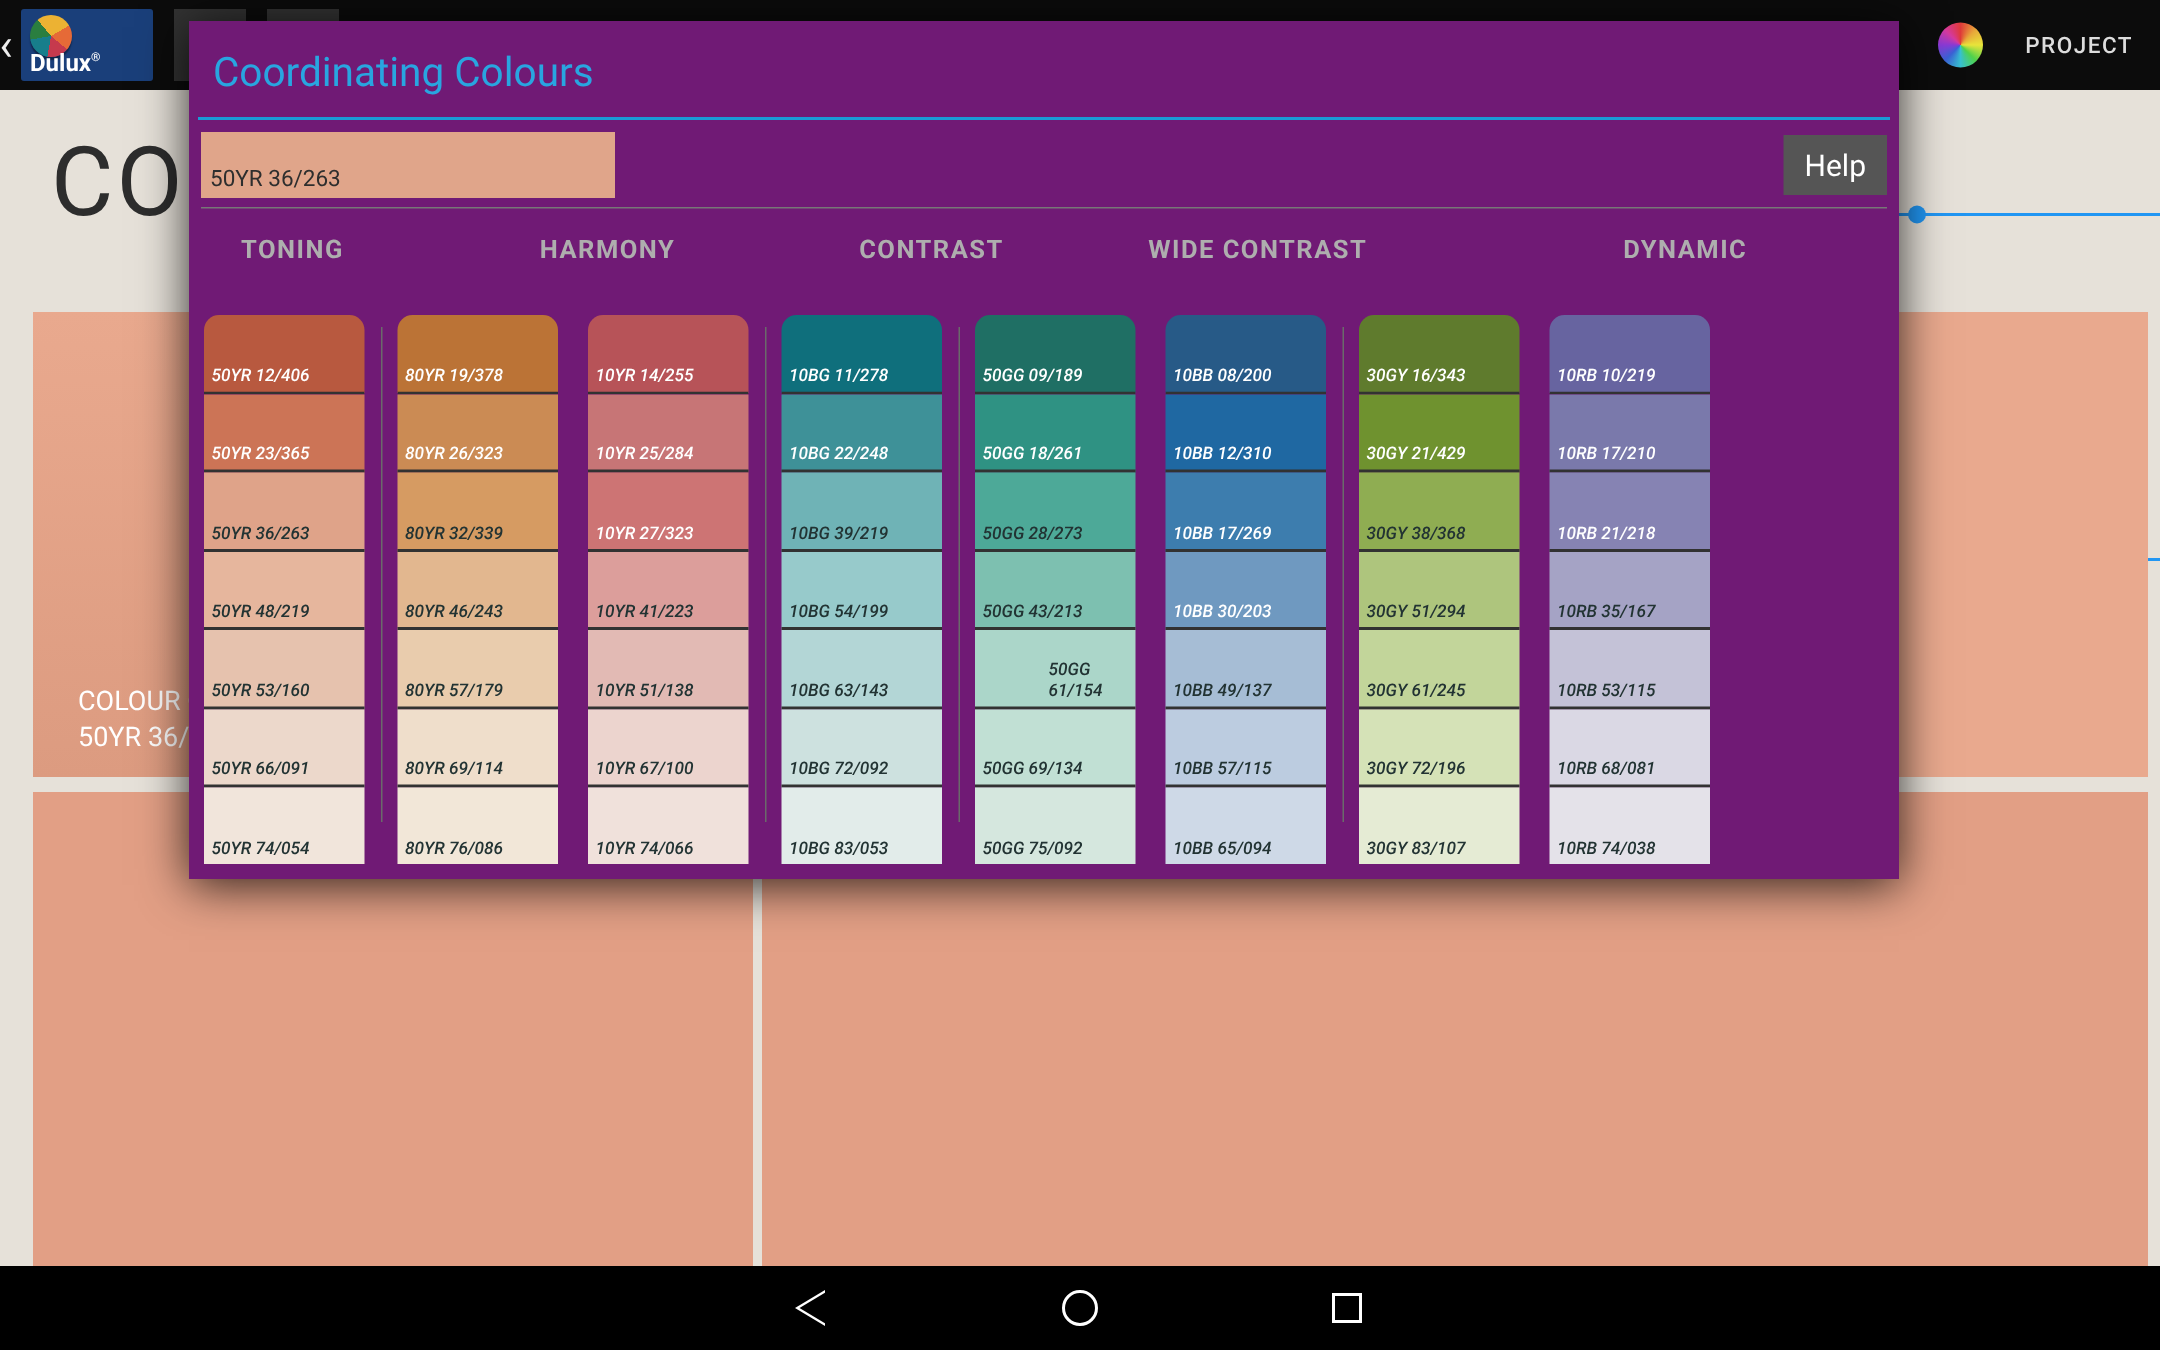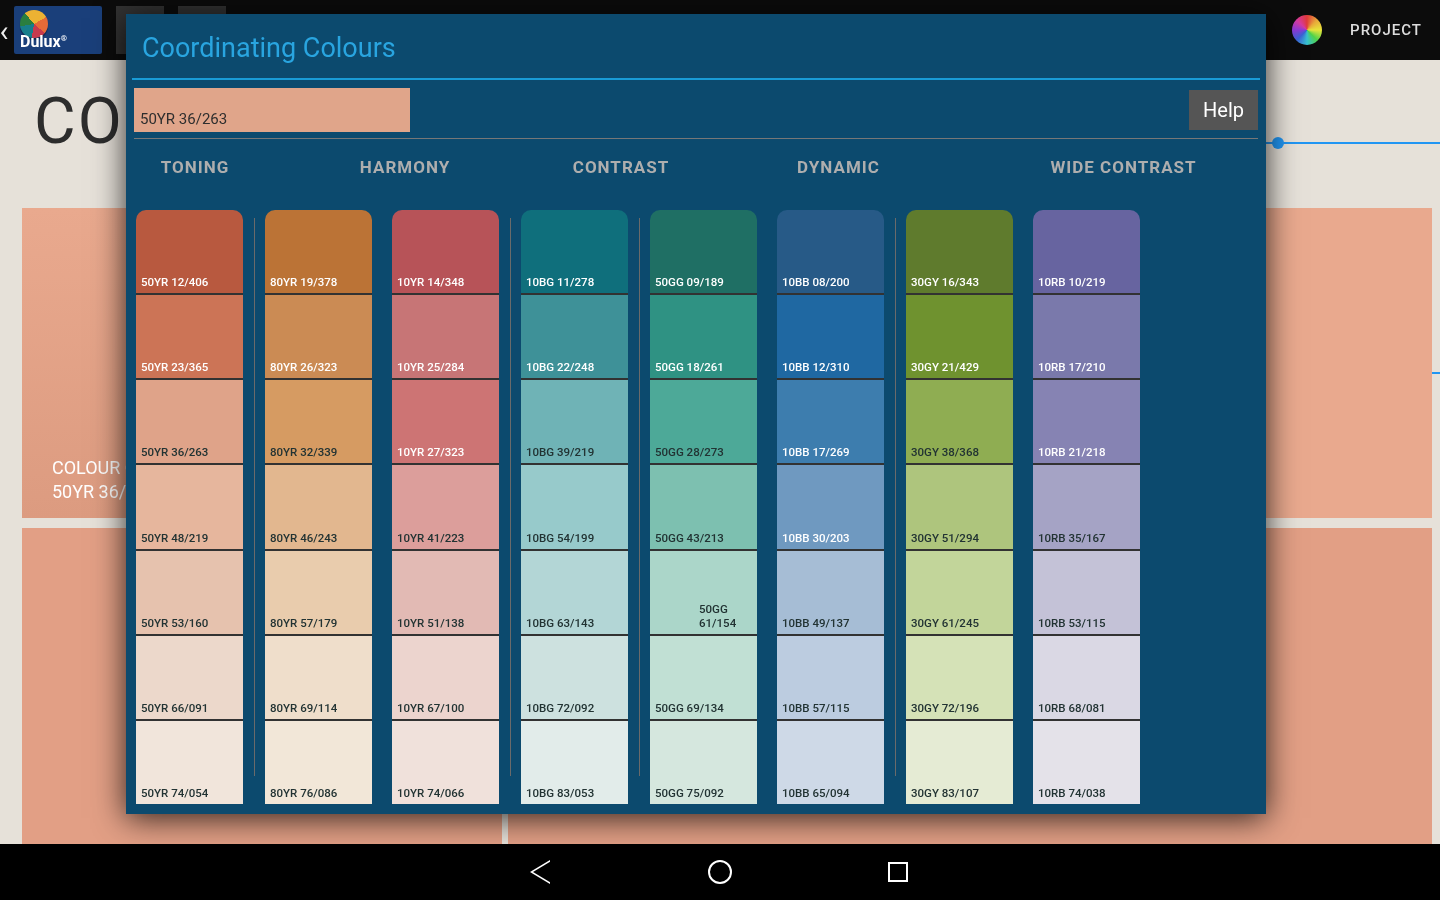--- a/index.html
+++ b/index.html
@@ -33,35 +33,35 @@
   .lower-row { position:absolute; top:468px; left:22px; right:8px; bottom:40px; display:flex; gap:6px;}
   .lower-a { width:480px; background:#e29f85;}
   .lower-b { flex:1; background:#e29f85;}
 
   .bg-slider { position:absolute; right:0; top:82px; width:180px; height:2px; background:#2196f3;}
   .bg-slider::after{content:"";position:absolute;right:156px;top:-5px;width:12px;height:12px;border-radius:50%;background:#2196f3;}
   .bg-slider2 { position:absolute; right:0; top:312px; width:180px; height:2px; background:#2196f3;}
   .bg-slider2::after{content:"";position:absolute;right:156px;top:-5px;width:12px;height:12px;border-radius:50%;background:#2196f3;}
 
   
-  .modal { position:absolute; left:126px; top:14px; width:1140px; height:800px; background:#0c4a6e; box-shadow:0 4px 30px rgba(0,0,0,.8);}
+  .modal { position:absolute; left:126px; top:14px; width:1140px; height:572px; background:#701a75; box-shadow:0 4px 30px rgba(0,0,0,.8);}
   .modal-title { color:#29a5e0; font-size:27px; font-weight:400; padding:18px 0 14px 16px;}
   .modal-title-underline { height:2px; background:#199bd6; margin:0 6px;}
   .modal-subhead { display:flex; align-items:center; margin:8px 8px 0 8px;}
   .selected-chip { width:276px; height:44px; background:#e0a58a; color:#2e2e2e; font-size:15px; display:flex; align-items:flex-end; padding:0 0 4px 6px;}
   .help-btn { margin-left:auto; background:#555; color:#fff; font-size:20px; padding:8px 14px; border:none; cursor:pointer;}
   .subhead-line { height:1px; background:#777; margin:6px 8px 0 8px;}
 
   .categories { display:flex; margin-top:18px;}
   .cat { text-align:center; color:#aeaeae; font-size:17px; letter-spacing:1px;font-weight:bold;}
   .cat.c1{ width:138px;} .cat.c2{ width:282px;} .cat.c3{ width:150px;} .cat.c4{ width:285px;} .cat.c5{ width:285px;}
 
   .columns { position:absolute; left:10px; right:10px; top:196px; bottom:10px; display:flex;}
   .group { display:flex; }
-  .strip { width:107px; margin:0 0; display:flex; flex-direction:column;}
+  .strip { width:107px; margin:0 0; display:flex; flex-direction:column;font-style:italic;}
   .sep { width:22px; display:flex; justify-content:center;}
   .sep::before { content:""; width:1px; background:#6a6a6a; margin-top:8px; margin-bottom:28px;}
   .gap { width:20px; }
   .swatch { flex:1; border-bottom:2px solid #323232; display:flex; align-items:flex-end;}
   .swatch:first-child { border-top-left-radius:10px; border-top-right-radius:10px;}
   .strip .swatch:last-child{ border-bottom:none;}
   .swatch span { font-size:11.5px; padding:0 0 4px 5px; color:#233; font-weight:500;}
   .lab-light span{ color:#fff;}
 
   
@@ -122,22 +122,22 @@
         <span>50YR 36/263</span>
       </div>
     <button class="help-btn">Help</button>
   </div>
   <div class="subhead-line"></div>
 
   <div class="categories">
     <div class="cat c1">TONING</div>
     <div class="cat c2">HARMONY</div>
     <div class="cat c3">CONTRAST</div>
+    <div class="cat c4">WIDE CONTRAST</div>
     <div class="cat c5">DYNAMIC</div>
-    <div class="cat c4">WIDE CONTRAST</div>
   </div>
 
   <div class="columns" id="columns">
       <div class="group">
         <div class="strip">
           <div class="swatch lab-light" style="background: rgb(184, 89, 63);">
             <span>50YR 12/406</span>
           </div>
           <div class="swatch lab-light" style="background: rgb(204, 116, 86);">
             <span>50YR 23/365</span>
@@ -180,21 +180,21 @@
           <div class="swatch" style="background: rgb(239, 222, 203);">
             <span>80YR 69/114</span>
           </div>
           <div class="swatch" style="background: rgb(242, 231, 216);">
             <span>80YR 76/086</span>
           </div>
         </div>
         <div class="gap"></div>
         <div class="strip">
           <div class="swatch lab-light" style="background: rgb(183, 83, 88);">
-            <span>10YR 14/348</span>
+            <span>10YR 14/255</span>
           </div>
           <div class="swatch lab-light" style="background: rgb(199, 117, 118);">
             <span>10YR 25/284</span>
           </div>
           <div class="swatch lab-light" style="background: rgb(205, 116, 116);">
             <span>10YR 27/323</span>
           </div>
           <div class="swatch" style="background: rgb(220, 158, 155);">
             <span>10YR 41/223</span>
           </div>

